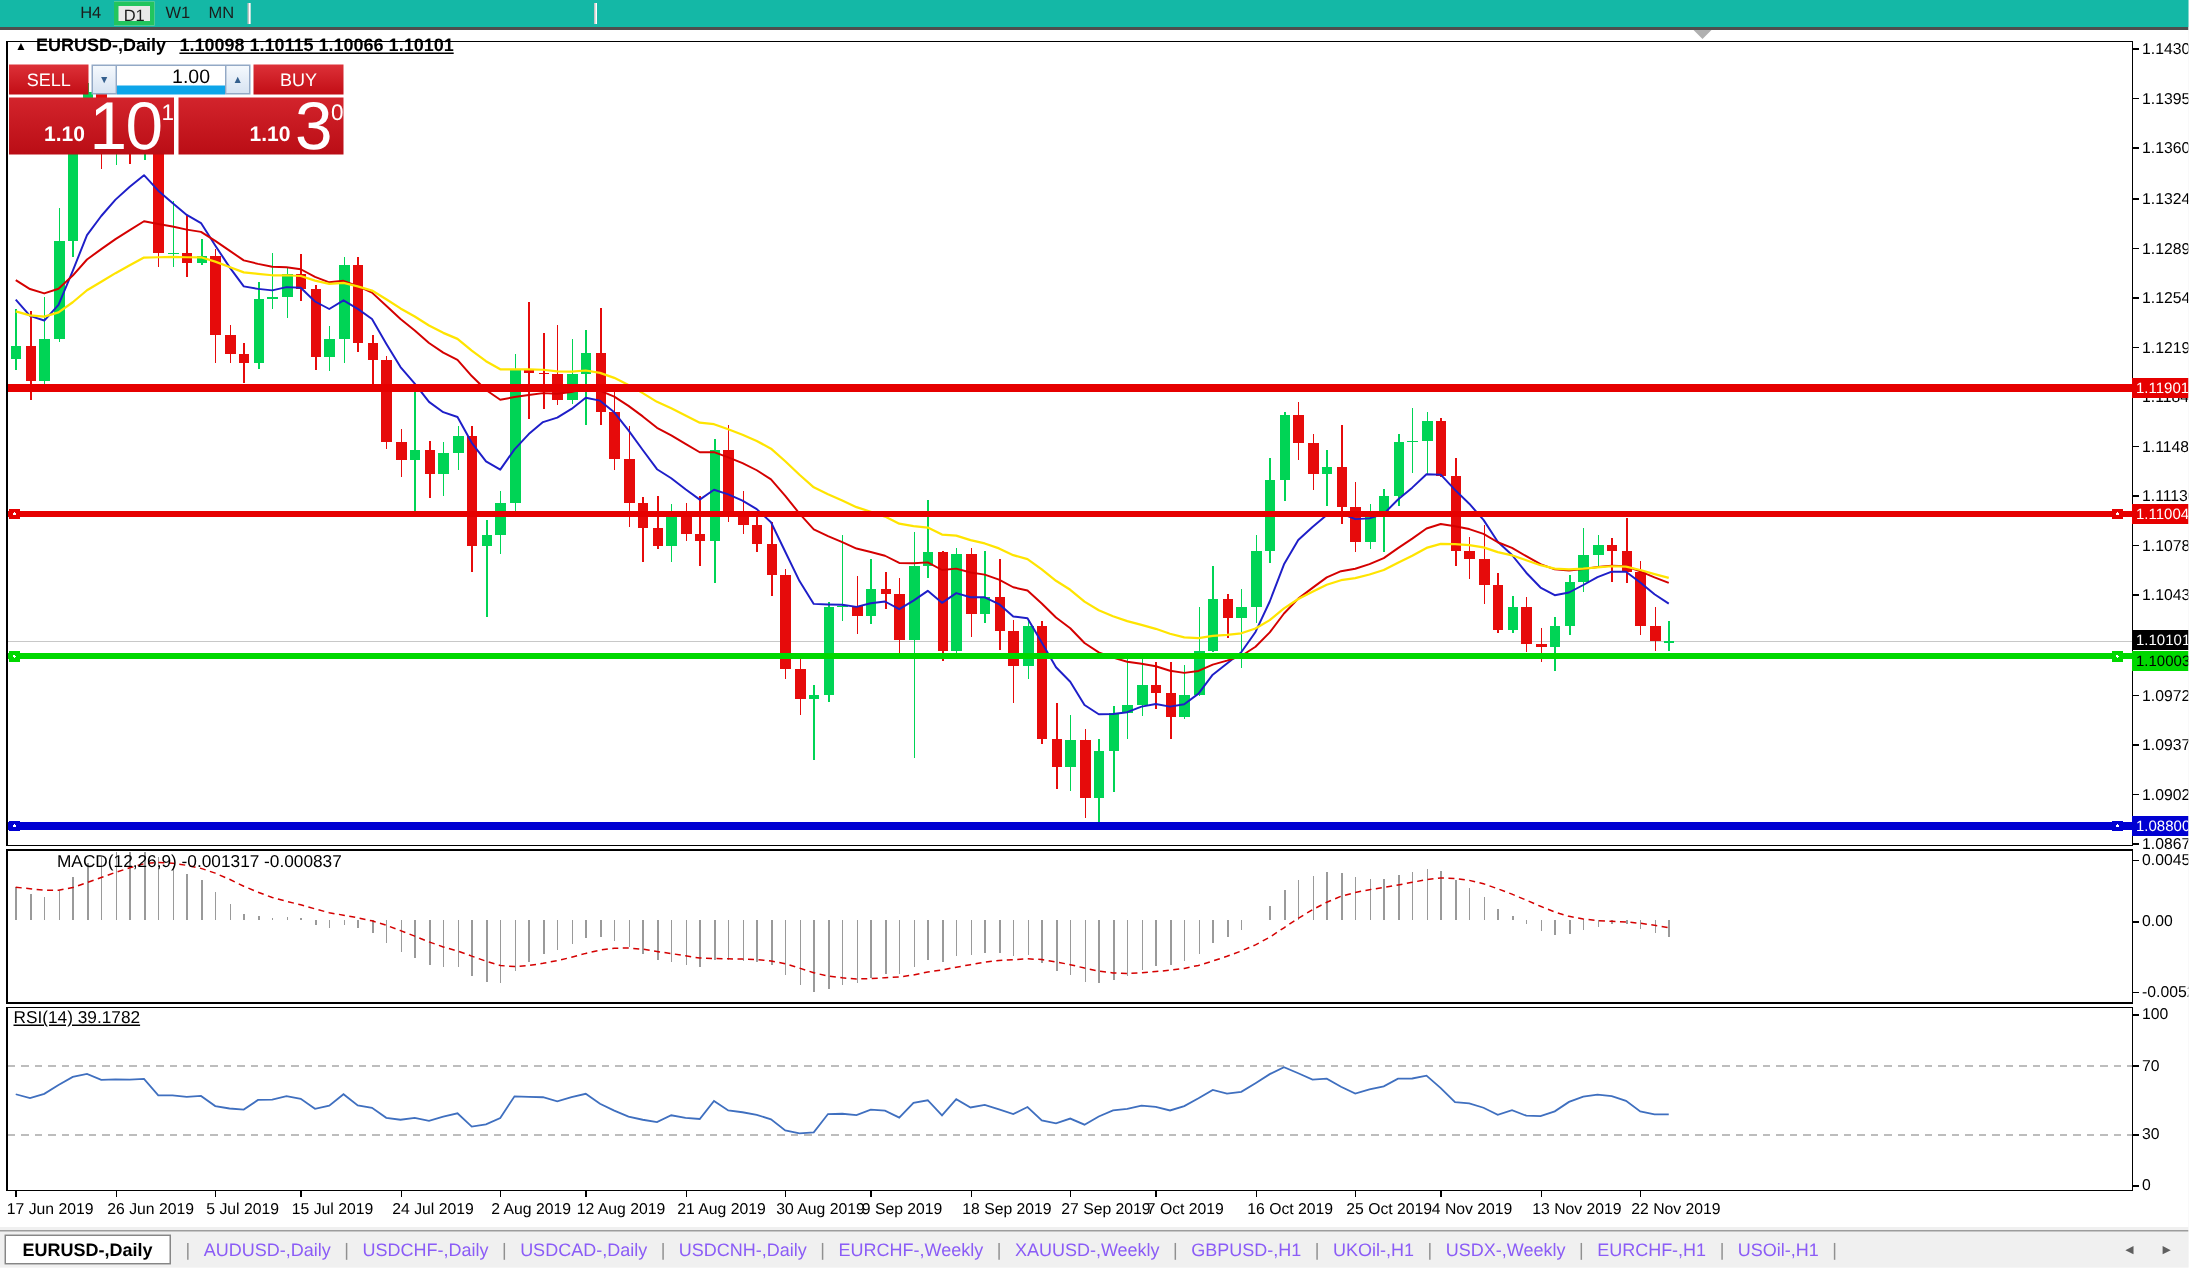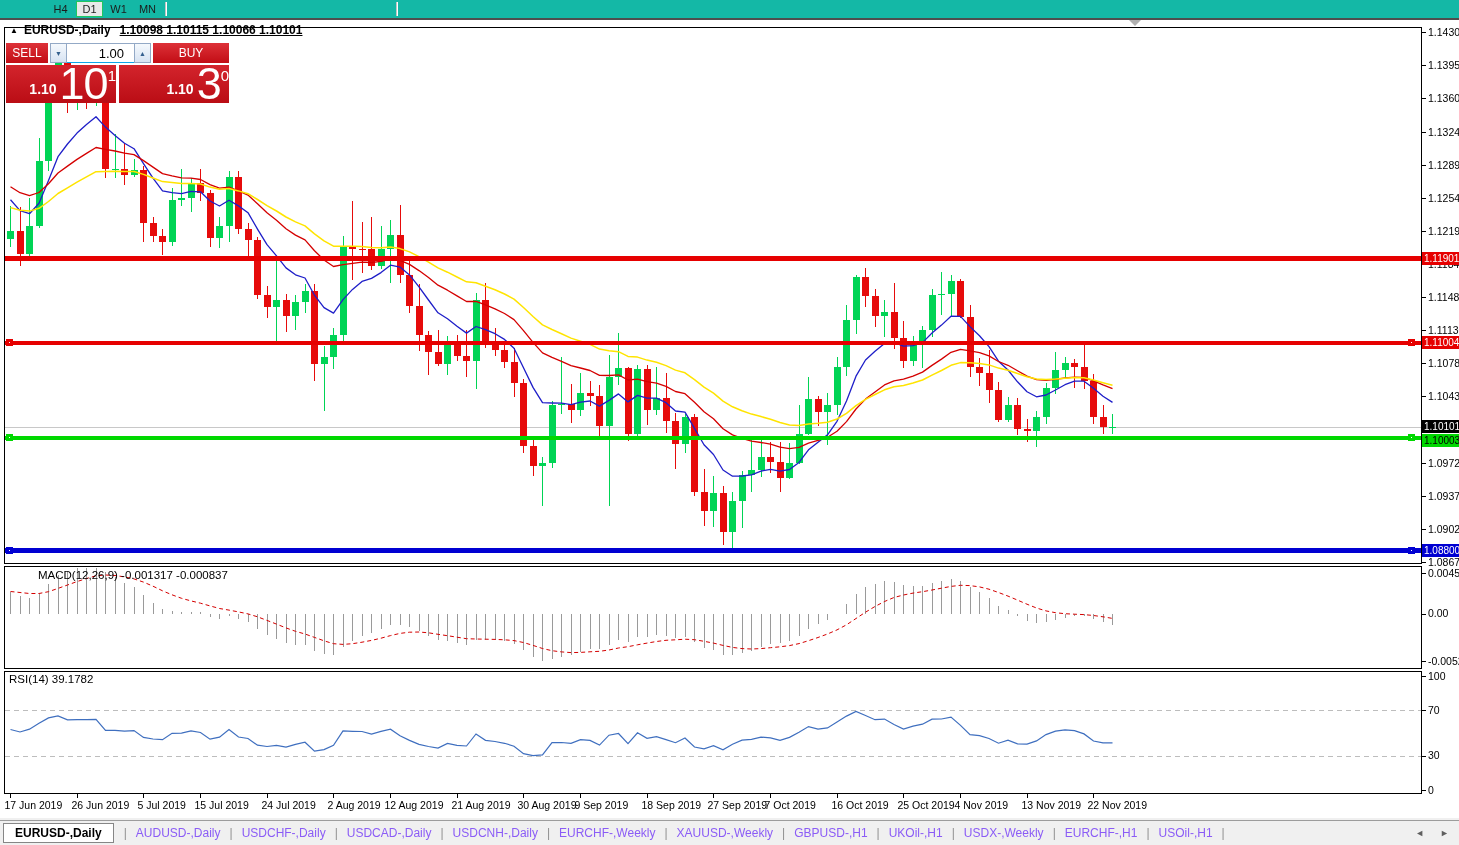--- a/index.html
+++ b/index.html
@@ -6,57 +6,57 @@
   body{
     width:1459px;height:845px;position:relative;overflow:hidden;
     background:#f0f0f0;font-family:"Liberation Sans",sans-serif;
     -webkit-font-smoothing:antialiased;
   }
   
   #toolbar{position:absolute;top:0;left:0;width:1459px;height:18px;background:#14b8a6;
     display:flex;align-items:center;z-index:6;padding-left:46px;}
   .tf-btn{min-width:27px;height:16px;line-height:16px;text-align:center;font-size:11px;
     color:#1c1c1c;margin:0 1px;box-sizing:border-box;}
-  .tf-btn.active{background:#e9e9e9;border:1px solid #22c55e;line-height:14px;}
+  .tf-btn.active{background:#e9e9e9;border:3px solid #22c55e;line-height:14px;}
   .tb-sep{width:1px;height:14px;background:#c3c3c3;border-right:1px solid #ffffff;margin:0 3px;}
   .tb-sep.far{margin-left:226px;}
   
   #chartbg{position:absolute;top:18px;left:0;width:1459px;height:800px;background:#ffffff;
     border-top:2px solid #4e4e4e;box-sizing:border-box;z-index:0;}
   svg#plot{position:absolute;top:0;left:0;z-index:1;}
   svg text{font-family:"Liberation Sans",sans-serif;}
   
   #title{position:absolute;left:10px;top:23px;z-index:3;display:flex;align-items:center;
     font-size:12px;font-weight:700;color:#000;}
   #title .arrow{font-size:8px;margin-right:6px;}
   #title .vals{margin-left:9px;font-weight:700;text-decoration:underline;}
   
   #trade{position:absolute;left:6px;top:43px;z-index:4;width:223px;}
   .tp-row1{display:flex;height:20px;margin-bottom:2px;}
   .btn-sell,.btn-buy{background:linear-gradient(#dd3138,#c20d15);color:#fff;font-size:12px;
     display:flex;align-items:center;justify-content:center;box-sizing:border-box;}
-  .btn-sell{width:42px;margin-right:2px;}
-  .btn-buy{width:76px;margin-left:2px;flex:0 0 auto;}
+  .btn-sell{width:53px;margin-right:2px;}
+  .btn-buy{width:60px;margin-left:2px;flex:0 0 auto;}
   .spin{width:17px;background:linear-gradient(#f5f9fd,#d7e3f2);border:1px solid #93a9c6;
     box-sizing:border-box;display:flex;align-items:center;justify-content:center;
     font-size:7px;color:#35608e;}
-  .vol{flex:1;background:#fff;border-top:1px solid #93a9c6;border-bottom:1px solid #0ea5e9;
+  .vol{flex:1;background:#fff;border-top:1px solid #93a9c6;border-bottom:6px solid #0ea5e9;
     box-sizing:border-box;display:flex;align-items:center;justify-content:flex-end;
     padding-right:10px;font-size:13px;color:#000;}
   .tp-row2{display:flex;height:38px;}
   .bp{flex:1;background:linear-gradient(#d3242c,#ba0d15);color:#fff;display:flex;
     align-items:center;justify-content:flex-end;}
   .bp.bid{margin-right:3px;}
   .bp-small{font-size:14px;font-weight:700;align-self:flex-end;margin:0 3px 6px 0;}
   .bp-big{font-size:45px;line-height:36px;letter-spacing:-1px;}
   .bp-sup{font-size:15px;align-self:flex-start;margin-top:2px;}
   
   .indlabel{position:absolute;left:9px;z-index:3;font-size:11.5px;color:#000;}
   #macdlabel{top:569px;margin-left:29px;}
-  #rsilabel{top:673px;}
+  #rsilabel{top:673px;text-decoration:underline;}
   
   #tabbar{position:absolute;top:820px;left:0;width:1459px;height:25px;background:#f0f0f0;
     border-top:1px solid #9c9c9c;box-sizing:border-box;display:flex;align-items:center;
     padding-left:3px;z-index:6;font-size:12px;}
   .tab{color:#8b5cf6;padding:3px 2px;white-space:nowrap;}
   .tab.active{background:#ffffff;border:1px solid #868686;color:#000;font-weight:700;
     padding:2px 11px;margin-right:3px;}
   .tabsep{color:#909090;padding:0 7px;}
   .tabsep::after{content:"|";}
   #tab-scroll{margin-left:auto;margin-right:10px;display:flex;gap:16px;color:#5f5f5f;

